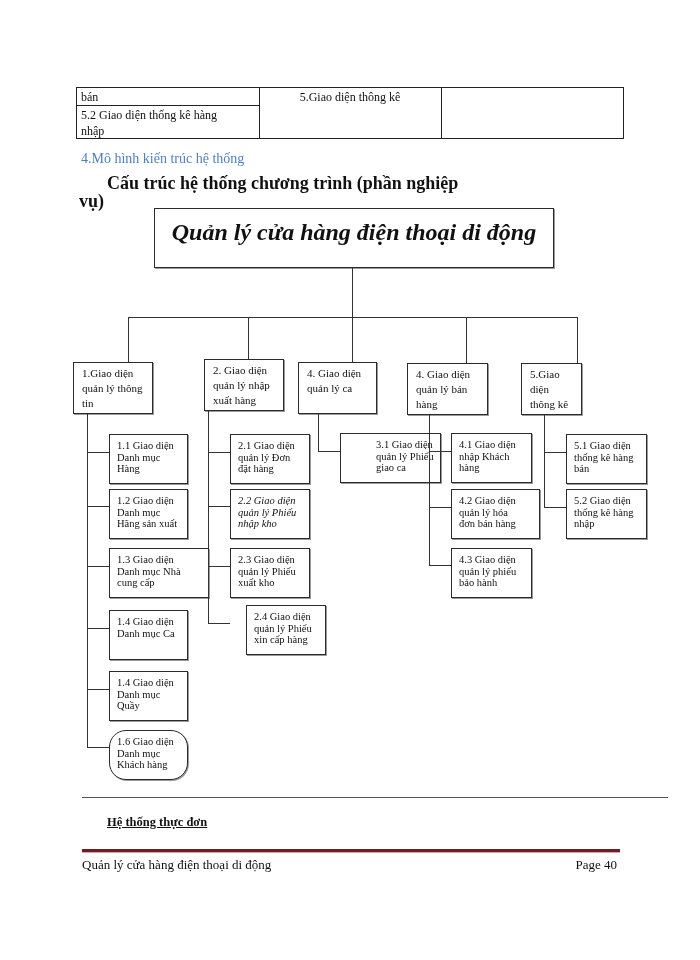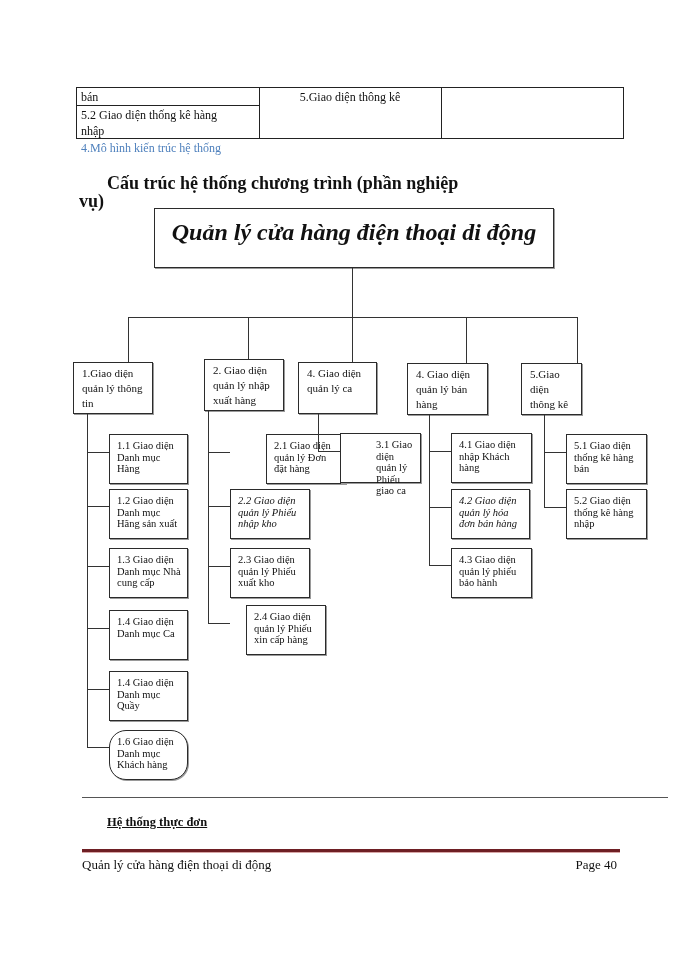--- a/index.html
+++ b/index.html
@@ -7,21 +7,21 @@
          font-family:"Liberation Serif", "DejaVu Serif", serif; color:#111; }
 
   
   .tbl { position:absolute; left:76px; top:87px; width:548px; height:52px;
          border:1px solid #222; box-sizing:border-box; }
   .tcell { position:absolute; box-sizing:border-box; font-size:12px; line-height:16px;
            white-space:pre-line; padding:1px 4px; }
   .vdiv { position:absolute; top:0; width:1px; height:100%; background:#222; }
   .hdiv { position:absolute; left:0; height:1px; background:#222; }
 
-  .heading { position:absolute; left:81px; top:141px; font-size:12px; color:#4f81bd; white-space:nowrap; }
+  .heading { position:absolute; left:81px; top:151px; font-size:14px; color:#4f81bd; white-space:nowrap; }
   .subhead { position:absolute; font-size:18px; font-weight:bold; white-space:nowrap; }
 
   
   .box { position:absolute; box-sizing:border-box; border:1px solid #2b2b2b;
          box-shadow:1px 1px 0 #9a9a9a; background:#fff; white-space:pre-line; }
   .root { left:154px; top:208px; width:400px; height:60px; text-align:center;
           font-size:24px; font-weight:bold; font-style:italic; line-height:30px; padding-top:8px; }
   .lvl1 { width:80px; height:52px; font-size:11px; line-height:15px; padding:3px 4px 0 8px; }
   .lvl2 { width:80px; height:50px; font-size:10.5px; line-height:11.5px; padding:5px 3px 0 7px; }
   .hl { position:absolute; height:1px; background:#333; }
@@ -83,64 +83,64 @@
   <div class="hl" style="left:87px; top:566px; width:22px;"></div>
   <div class="hl" style="left:87px; top:628px; width:22px;"></div>
   <div class="hl" style="left:87px; top:689px; width:22px;"></div>
   <div class="hl" style="left:87px; top:747px; width:22px;"></div>
   <div class="box lvl2" style="left:109px; top:434px; width:79px;">1.1 Giao diện
 Danh mục
 Hàng</div>
   <div class="box lvl2" style="left:109px; top:489px; width:79px;">1.2 Giao diện
 Danh mục
 Hãng sản xuất</div>
-  <div class="box lvl2" style="left:109px; top:548px; width:79px;">1.3 Giao diện
+  <div class="box lvl2" style="left:109px; top:548px; width:100px;">1.3 Giao diện
 Danh mục Nhà
 cung cấp</div>
   <div class="box lvl2" style="left:109px; top:610px; width:79px;">1.4 Giao diện
 Danh mục Ca</div>
   <div class="box lvl2" style="left:109px; top:671px; width:79px;">1.4 Giao diện
 Danh mục
 Quầy</div>
   <div class="box lvl2" style="left:109px; top:730px; width:79px;border-radius:17px;">1.6 Giao diện
 Danh mục
 Khách hàng</div>
 
   <div class="vl" style="left:208px; top:411px; height:213px;"></div>
   <div class="hl" style="left:208px; top:452px; width:22px;"></div>
   <div class="hl" style="left:208px; top:506px; width:22px;"></div>
   <div class="hl" style="left:208px; top:566px; width:22px;"></div>
   <div class="hl" style="left:208px; top:623px; width:22px;"></div>
-  <div class="box lvl2" style="left:230px; top:434px;margin-left:36px;">2.1 Giao diện
+  <div class="box lvl2" style="left:230px; top:434px;">2.1 Giao diện
 quản lý Đơn
 đặt hàng</div>
   <div class="box lvl2" style="left:230px; top:489px;font-style:italic;">2.2 Giao diện
 quản lý Phiếu
 nhập kho</div>
   <div class="box lvl2" style="left:230px; top:548px;">2.3 Giao diện
 quản lý Phiếu
 xuất kho</div>
   <div class="box lvl2" style="left:230px; top:605px;margin-left:16px;">2.4 Giao diện
 quản lý Phiếu
 xin cấp hàng</div>
 
   <div class="vl" style="left:318px; top:414px; height:38px;"></div>
   <div class="hl" style="left:318px; top:451px; width:22px;"></div>
-  <div class="box lvl2" style="left:340px; top:433px; width:81px;padding-left:35px;">3.1 Giao diện
+  <div class="box lvl2" style="left:340px; top:433px; width:101px;padding-left:35px;">3.1 Giao diện
 quản lý Phiếu
 giao ca</div>
 
   <div class="vl" style="left:429px; top:415px; height:151px;"></div>
   <div class="hl" style="left:429px; top:451px; width:22px;"></div>
   <div class="hl" style="left:429px; top:507px; width:22px;"></div>
   <div class="hl" style="left:429px; top:565px; width:22px;"></div>
   <div class="box lvl2" style="left:451px; top:433px; width:81px;">4.1 Giao diện
 nhập Khách
 hàng</div>
-  <div class="box lvl2" style="left:451px; top:489px; width:79px;font-style:italic;">4.2 Giao diện
+  <div class="box lvl2" style="left:451px; top:489px; width:89px;">4.2 Giao diện
 quản lý hóa
 đơn bán hàng</div>
   <div class="box lvl2" style="left:451px; top:548px; width:81px;">4.3 Giao diện
 quản lý phiếu
 bảo hành</div>
 
   <div class="vl" style="left:544px; top:415px; height:93px;"></div>
   <div class="hl" style="left:544px; top:452px; width:22px;"></div>
   <div class="hl" style="left:544px; top:507px; width:22px;"></div>
   <div class="box lvl2" style="left:566px; top:434px; width:81px;">5.1 Giao diện

